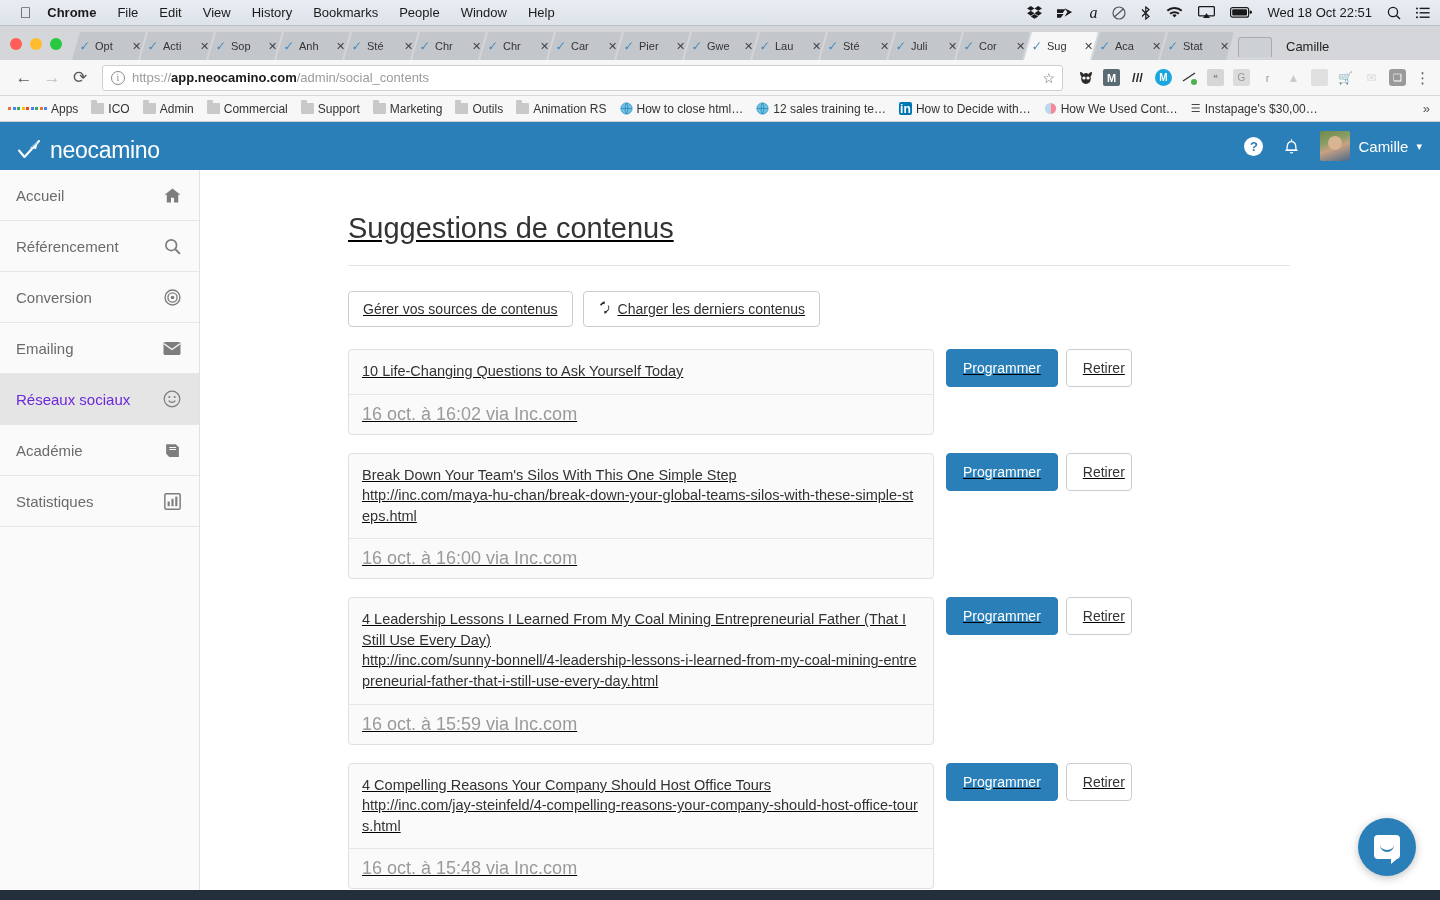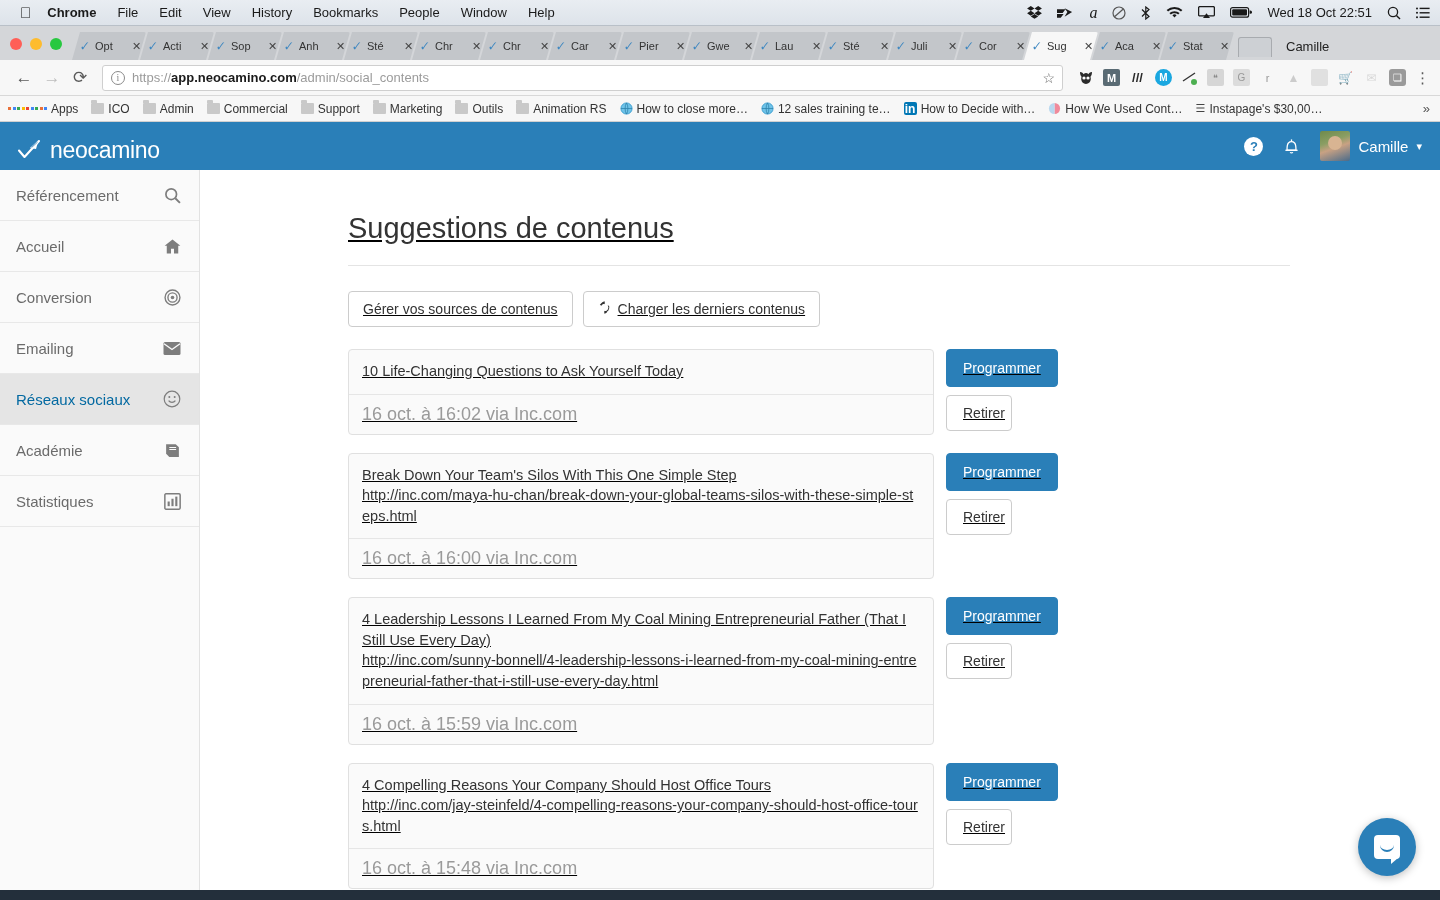--- a/index.html
+++ b/index.html
@@ -185,21 +185,21 @@
     background: #fafafa;
     border-right: 1px solid #e2e2e2;
   }
   .nav-item {
     height: 51px;
     border-bottom: 1px solid #e8e8e8;
     display: flex; align-items: center; justify-content: space-between;
     padding: 0 18px 0 16px;
     font-size: 15px; color: #6b6b6b;
   }
-  .nav-item.active { background: #e5e5e5; color: #0369a1; }
+  .nav-item.active { background: #e5e5e5; color: #6d28d9; }
   .nav-item .nav-ico { color: #7d7d7d; font-size: 15px; display: inline-flex; align-items: center; }
 
   
   .main { flex: 1 1 auto; background: #fff; padding: 42px 0 0 148px; overflow: hidden; text-decoration: underline; }
   .page-title {
     font-size: 29px; font-weight: 400; color: #333;
     padding-bottom: 20px; border-bottom: 1px solid #e4e4e4;
     width: 942px;
   }
   .action-row { display: flex; gap: 10px; margin-top: 25px; }
@@ -220,21 +220,21 @@
     background: #fafafa;
   }
   .card-body { padding: 11px 13px 12px 13px; }
   .card-title { font-size: 14.5px; color: #333; line-height: 1.42; }
   .card-url { font-size: 14.5px; color: #333; line-height: 1.42; word-break: break-all; }
   .card-foot {
     border-top: 1px solid #e6e6e6;
     padding: 9px 13px;
     font-size: 18px; color: #9a9a9a;
   }
-  .card-actions { margin-left: 12px; display: flex; flex-direction: column; gap: 8px; }
+  .card-actions { margin-left: 12px; display: flex; flex-direction: row; gap: 8px; }
   .btn-primary {
     background: #2a7fb8; border: 1px solid #2a7fb8; border-radius: 4px;
     color: #fff; font-size: 14px; padding: 10px 16px;
     text-align: center; white-space: nowrap;
     font-family: "Liberation Sans", sans-serif;
   }
   .btn-retirer {
     background: #fff; border: 1px solid #ccc; border-radius: 4px;
     color: #333; font-size: 14px; padding: 9px 16px;
     white-space: nowrap; width: 66px;
@@ -536,21 +536,21 @@
         </span>
         <span>Animation RS</span>
       </span>
       <span class="bm">
         <span class="bmico">
           <svg width="13" height="13" viewBox="0 0 14 14">
             <circle cx="7" cy="7" r="6" fill="#6fc3e8" stroke="#3a9ed0"></circle>
             <path d="M1 7h12M7 1c2 2.4 2 9.6 0 12M7 1C5 3.4 5 10.6 7 13" fill="none" stroke="#2b7fa8" stroke-width="0.8"></path>
           </svg>
         </span>
-        <span>How to close more…</span>
+        <span>How to close html…</span>
       </span>
       <span class="bm">
         <span class="bmico">
           <svg width="13" height="13" viewBox="0 0 14 14">
             <circle cx="7" cy="7" r="6" fill="#6fc3e8" stroke="#3a9ed0"></circle>
             <path d="M1 7h12M7 1c2 2.4 2 9.6 0 12M7 1C5 3.4 5 10.6 7 13" fill="none" stroke="#2b7fa8" stroke-width="0.8"></path>
           </svg>
         </span>
         <span>12 sales training te…</span>
       </span>
@@ -601,33 +601,33 @@
       <span>Camille</span>
       <span style="font-size:11px;">▾</span>
     </span>
   </div>
 </div>
 
 <div class="page">
 
   <div class="sidebar" id="sidebar-container">
       <div class="nav-item">
+        <span>Accueil</span>
+        <span class="nav-ico">
+          <svg width="17" height="17" viewBox="0 0 16 16">
+            <path fill="#7d7d7d" d="M8 1.3 0.6 7.4h2v7.3h4V10h2.8v4.7h4V7.4h2z"></path>
+          </svg>
+        </span>
+      </div>
+      <div class="nav-item">
         <span>Référencement</span>
         <span class="nav-ico">
           <svg width="17" height="17" viewBox="0 0 16 16">
             <circle cx="6.8" cy="6.8" r="5" fill="none" stroke="#7d7d7d" stroke-width="1.6"></circle>
             <line x1="10.6" y1="10.6" x2="15" y2="15" stroke="#7d7d7d" stroke-width="1.8"></line>
-          </svg>
-        </span>
-      </div>
-      <div class="nav-item">
-        <span>Accueil</span>
-        <span class="nav-ico">
-          <svg width="17" height="17" viewBox="0 0 16 16">
-            <path fill="#7d7d7d" d="M8 1.3 0.6 7.4h2v7.3h4V10h2.8v4.7h4V7.4h2z"></path>
           </svg>
         </span>
       </div>
       <div class="nav-item">
         <span>Conversion</span>
         <span class="nav-ico">
           <svg width="17" height="17" viewBox="0 0 16 16">
             <circle cx="8" cy="8" r="7" fill="none" stroke="#7d7d7d" stroke-width="1.3"></circle>
             <circle cx="8" cy="8" r="4.3" fill="none" stroke="#7d7d7d" stroke-width="1.3"></circle>
             <circle cx="8" cy="8" r="1.7" fill="#7d7d7d"></circle>

